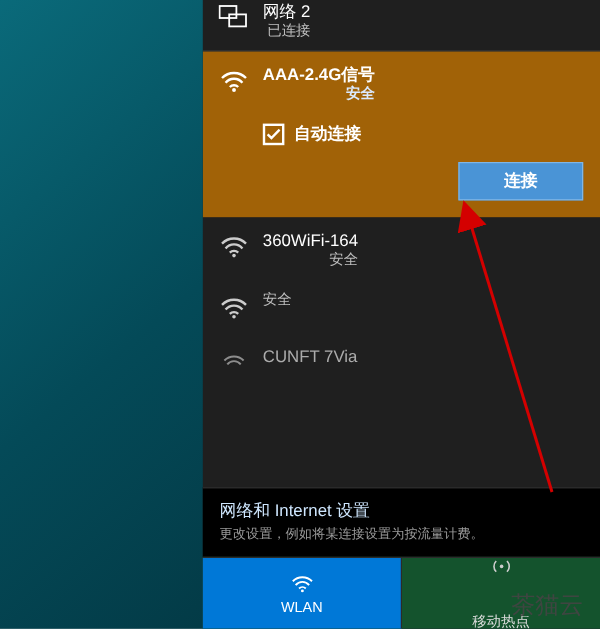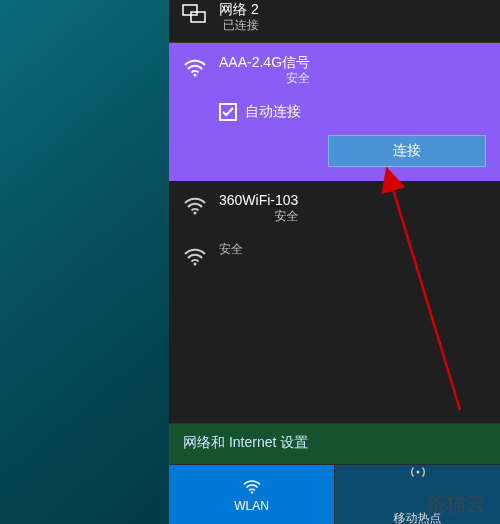--- a/index.html
+++ b/index.html
@@ -34,60 +34,61 @@
     flex-shrink: 0;
     margin-right: 10px;
     display: flex;
     align-items: center;
     justify-content: center;
   }
   .net-text { display: flex; flex-direction: column; }
   .net-name { font-size: 14px; color: #fff; line-height: 1.3; }
   .net-status { font-size: 12px; color: #bfbfbf; line-height: 1.3; text-align: right; }
   .selected-block {
-    background: #8b5cf6;
+    background: #a16207;
     color: #fff;
     padding-bottom: 14px;
+    font-weight: bold;
   }
   .selected-block .net-status { color: #dbeaff; }
   .auto-row {
     display: flex;
     padding: 8px 12px 10px 50px;
   }
   .checkbox {
     width: 18px; height: 18px;
     border: 2px solid #fff;
     display: flex; align-items: center; justify-content: center;
     margin-right: 8px;
     font-size: 13px; color: #fff;
   }
   .auto-label { font-size: 14px; color: #fff; }
   .connect-row { display: flex; justify-content: flex-end; padding: 4px 14px 0 14px; }
   .connect-btn {
-    width: 158px;
+    width: 104px;
     height: 32px;
     background: #4a94d6;
     border: 1px solid #7fb6e6;
     color: #fff;
     font-size: 14px;
     display: flex; align-items: center; justify-content: center;
     cursor: pointer;
   }
   .divider { height: 1px; background: #3a3a3a; margin: 0; }
   .settings-block {
     padding: 10px 14px 12px 14px;
     border-top: 1px solid #333;
-    background: #14532d;
+    background: #000000;
   }
   .settings-title { font-size: 14px; color: #cfe7ff; }
   .settings-sub { font-size: 11px; color: #9a9a9a; margin-top: 2px; }
   .bottom-bar {
     display: flex;
     height: 60px;
-    background: #0c4a6e;
+    background: #14532d;
     border-top: 1px solid #2b2b2b;
   }
   .bottom-btn {
     flex: 1;
     display: flex;
     flex-direction: column;
     align-items: center;
     justify-content: center;
     gap: 4px;
     font-size: 12px;
@@ -171,44 +172,56 @@
     <div class="net-item">
       <div class="net-icon">
         <svg width="24" height="20" viewBox="0 0 24 20">
           <path d="M2 8 A14 14 0 0 1 22 8" fill="none" stroke="#ccc" stroke-width="2"></path>
           <path d="M5 12 A9 9 0 0 1 19 12" fill="none" stroke="#ccc" stroke-width="2"></path>
           <path d="M8.5 15.5 A5 5 0 0 1 15.5 15.5" fill="none" stroke="#ccc" stroke-width="2"></path>
           <circle cx="12" cy="18" r="1.5" fill="#ccc"></circle>
         </svg>
       </div>
       <div class="net-text">
-        <span class="net-name">360WiFi-103</span>
+        <span class="net-name">360WiFi-164</span>
         <span class="net-status">安全</span>
       </div>
     </div>
 
     <div class="net-item">
       <div class="net-icon">
         <svg width="24" height="20" viewBox="0 0 24 20">
           <path d="M2 8 A14 14 0 0 1 22 8" fill="none" stroke="#ccc" stroke-width="2"></path>
           <path d="M5 12 A9 9 0 0 1 19 12" fill="none" stroke="#ccc" stroke-width="2"></path>
           <path d="M8.5 15.5 A5 5 0 0 1 15.5 15.5" fill="none" stroke="#ccc" stroke-width="2"></path>
           <circle cx="12" cy="18" r="1.5" fill="#ccc"></circle>
         </svg>
       </div>
       <div class="net-text">
         <span class="net-status">安全</span>
       </div>
     </div>
 
+    <div class="net-item" style="padding-bottom:0; opacity:.9;">
+      <div class="net-icon">
+        <svg width="24" height="16" viewBox="0 0 24 20">
+          <path d="M2 8 A14 14 0 0 1 22 8" fill="none" stroke="#999" stroke-width="2"></path>
+          <path d="M5 12 A9 9 0 0 1 19 12" fill="none" stroke="#999" stroke-width="2"></path>
+        </svg>
+      </div>
+      <div class="net-text">
+        <span class="net-name" style="color:#bbb;">CUNFT 7Via</span>
+      </div>
+    </div>
 
   </div>
 
   <div class="settings-block">
     <div class="settings-title">网络和 Internet 设置</div>
+    <div class="settings-sub">更改设置，例如将某连接设置为按流量计费。</div>
   </div>
 
   <div class="bottom-bar">
     <div class="bottom-btn active">
       <div class="btn-icon">
         <svg width="20" height="16" viewBox="0 0 24 20">
           <path d="M2 8 A14 14 0 0 1 22 8" fill="none" stroke="#fff" stroke-width="2"></path>
           <path d="M5 12 A9 9 0 0 1 19 12" fill="none" stroke="#fff" stroke-width="2"></path>
           <path d="M8.5 15.5 A5 5 0 0 1 15.5 15.5" fill="none" stroke="#fff" stroke-width="2"></path>
           <circle cx="12" cy="18" r="1.5" fill="#fff"></circle>

